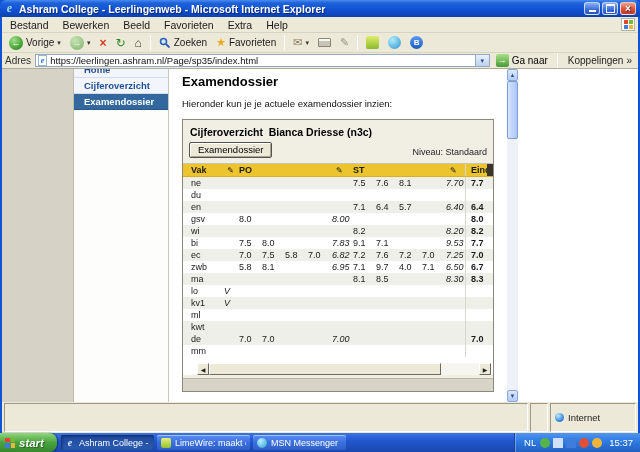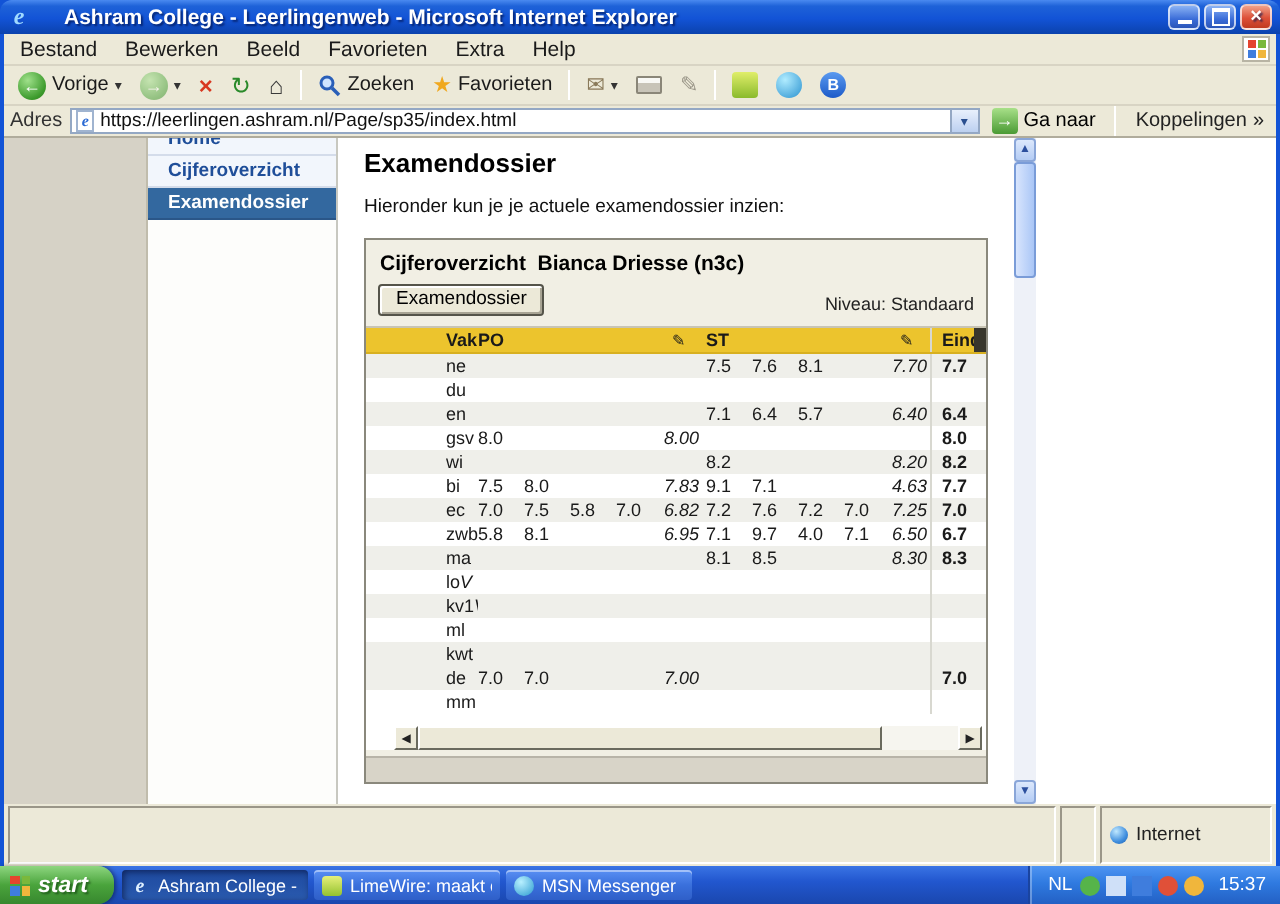--- a/index.html
+++ b/index.html
@@ -12,21 +12,21 @@
   .screen { width: 640px; height: 452px; display: flex; flex-direction: column; background: var(--titlebar-blue, #1253d6); }
 
   
   .titlebar {
     flex: 0 0 17px; display: flex; align-items: center; gap: 4px; padding: 0 4px;
     background: linear-gradient(180deg, #4a8af0 0%, #1e62d8 18%, #1253d6 55%, #0b42ad 100%);
     border-radius: 6px 6px 0 0; color: #fff; font-size: 10.5px; font-weight: bold;
     text-shadow: 1px 1px 1px rgba(0,20,80,.7);
   }
   .ie-icon { width: 11px; text-align: center; font: italic bold 12px "Liberation Serif", serif; color: #9fd9ff; text-shadow: none; }
-  .title-text { flex: 1; white-space: nowrap; overflow: hidden; text-overflow: ellipsis; margin-left: 13px; }
+  .title-text { flex: 1; white-space: nowrap; overflow: hidden; text-overflow: ellipsis; }
   .win-buttons { display: flex; gap: 2px; }
   .wbtn { width: 16px; height: 13px; border-radius: 3px; border: 1px solid rgba(255,255,255,.7); display: flex; align-items: center; justify-content: center; }
   .wbtn.min, .wbtn.max { background: linear-gradient(180deg, #8ab2f4, #3a6cd8 60%, #2a55b8); }
   .wbtn.min { align-items: flex-end; }
   .wbtn.min::after { content: ""; width: 7px; height: 2px; background: #fff; margin-bottom: 2px; }
   .wbtn.max::after { content: ""; width: 7px; height: 6px; border: 1px solid #fff; border-top-width: 2px; }
   .wbtn.close { background: linear-gradient(180deg, #f0a088, #dd5038 55%, #c03a20); color: #fff; font-size: 10px; font-weight: bold; line-height: 1; }
 
   
   .frame { flex: 1; display: flex; flex-direction: column; margin: 0 2px; background: var(--chrome-beige, #ece9d8); min-height: 0; }
@@ -90,21 +90,21 @@
   .panel-toolbar { display: flex; align-items: flex-end; justify-content: space-between; padding: 2px 6px 5px 6px; }
   .xp-btn { font-size: 9.5px; padding: 1px 8px 2px; background: #ece9d8; border: 1px solid #55544a; border-radius: 2px; box-shadow: inset 1px 1px 0 #fff, inset -1px -1px 0 #a8a494; color: #000; }
   .niveau { font-size: 9px; color: #222; padding-bottom: 1px; }
 
   .grade-table { background: #fff; border-top: 1px solid #c8c4b4; }
   .grade-row { display: grid; grid-template-columns: 56px 23px 23px 23px 23px 22px 23px 23px 23px 23px 20px 1fr; height: 12px; line-height: 12px; font-size: 9px; color: #1a1a1a; }
   .grade-row.hdr { height: 13px; line-height: 13px; background: var(--header-yellow, #ecc42d); font-weight: bold; position: relative; border-bottom: 1px solid #d8b020; }
   .hdr-corner { position: absolute; right: 0; top: 0; width: 6px; height: 100%; background: #38362c; }
   .grade-row.alt { background: #efefea; }
   .cell { overflow: hidden; white-space: nowrap; }
-  .cell.vak { display: flex; padding-left: 8px; margin-left: 32px; }
+  .cell.vak { display: flex; padding-left: 8px; }
   .mark { margin-left: auto; padding-right: 9px; font-style: italic; }
   .pencil { margin-left: auto; padding-right: 5px; font-size: 8px; font-weight: normal; }
   .pencil.mid { margin-left: 0; padding-left: 4px; }
   .cell.avg { font-style: italic; padding-left: 1px; }
   .cell.eind { font-weight: bold; padding-left: 5px; border-left: 1px solid #d8d8d0; font-style: normal; }
   .hdr .cell.avg { font-style: normal; }
 
   .hscroll { display: flex; height: 12px; margin: 2px 2px 0 14px; background: #fff; }
   .sarrow { width: 12px; height: 12px; background: var(--chrome-beige, #ece9d8); border: 1px solid; border-color: #fff #6a6a5e #6a6a5e #fff; font-size: 6px; display: flex; align-items: center; justify-content: center; color: #222; flex: 0 0 12px; }
   .strack { flex: 1; background: #f6f5ef; position: relative; }
@@ -372,21 +372,21 @@
                   </span>
                   <span class="cell g">7.5</span>
                   <span class="cell g">8.0</span>
                   <span class="cell g"></span>
                   <span class="cell g"></span>
                   <span class="cell avg">7.83</span>
                   <span class="cell g">9.1</span>
                   <span class="cell g">7.1</span>
                   <span class="cell g"></span>
                   <span class="cell g"></span>
-                  <span class="cell avg">4.63</span>
+                  <span class="cell avg">9.53</span>
                   <span class="cell eind">7.7</span>
                 </div>
                 <div class="grade-row alt">
                   <span class="cell vak">
                     <span class="subject-label">ec</span>
                   </span>
                   <span class="cell g">7.0</span>
                   <span class="cell g">7.5</span>
                   <span class="cell g">5.8</span>
                   <span class="cell g">7.0</span>

